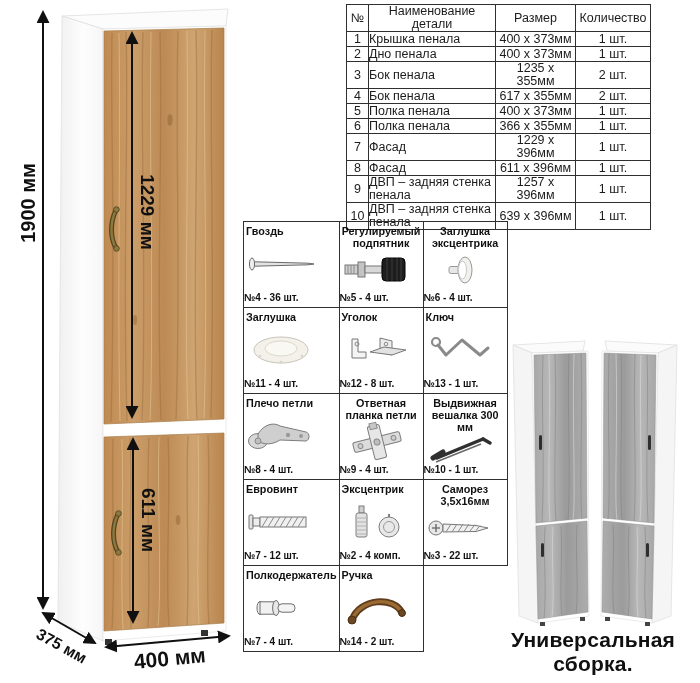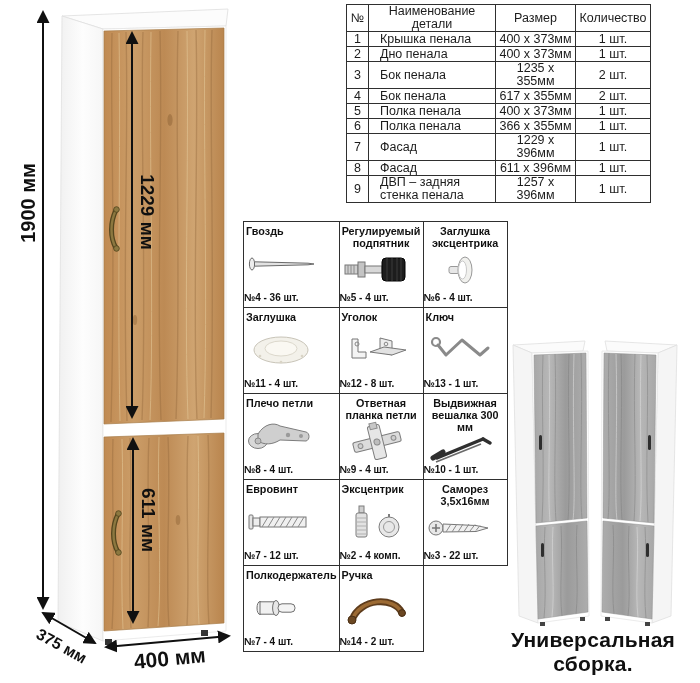--- a/index.html
+++ b/index.html
@@ -7,21 +7,21 @@
     font-family:"Liberation Sans",sans-serif;overflow:hidden;}
 
   
   #parts-table{position:absolute;left:346px;top:4px;border-collapse:collapse;table-layout:fixed;}
   #parts-table th,#parts-table td{border:1.5px solid #2f2f2f;font-size:12.5px;color:#1c1c1c;
     padding:0 3px;line-height:13px;font-weight:normal;white-space:normal;}
   #parts-table th{height:17px;text-align:center;}
   #parts-table tr{height:15px;}
   #parts-table tr.tall{height:27px;}
   #parts-table td.c{text-align:center;}
-  #parts-table td.l{text-align:left;padding-left:11px;}
+  #parts-table td.l{text-align:left;padding-left:0;}
 
   
   #hw-table{position:absolute;left:243px;top:221px;border-collapse:collapse;table-layout:fixed;}
   #hw-table td{border:1.7px solid #2f2f2f;width:83px;height:85px;padding:0;vertical-align:top;}
   #hw-table td.ghost{border:none;}
   .hw-cell{display:flex;flex-direction:column;height:85px;align-items:flex-start;}
   .hw-name{font-weight:bold;font-size:10.8px;line-height:12px;text-align:center;
     padding:3px 2px 0 2px;color:#111;}
   .hw-icon{flex:1;display:flex;align-items:center;justify-content:center;overflow:hidden;}
   .hw-count{font-weight:bold;font-size:10px;line-height:13px;padding-bottom:3px;color:#111;}
@@ -200,20 +200,26 @@
         <tr>
           <td class="c">8</td>
           <td class="l">Фасад</td>
           <td class="c">611 х 396мм</td>
           <td class="c">1 шт.</td>
         </tr>
         <tr class="tall">
           <td class="c">9</td>
           <td class="l">ДВП – задняя стенка пенала</td>
           <td class="c">1257 х 396мм</td>
+          <td class="c">1 шт.</td>
+        </tr>
+        <tr class="tall">
+          <td class="c">10</td>
+          <td class="l">ДВП – задняя стенка пенала</td>
+          <td class="c">639 х 396мм</td>
           <td class="c">1 шт.</td>
         </tr>
       </tbody>
   </table>
 
   <table id="hw-table">
       <tbody>
         <tr>
           <td>
             <div class="hw-cell">

